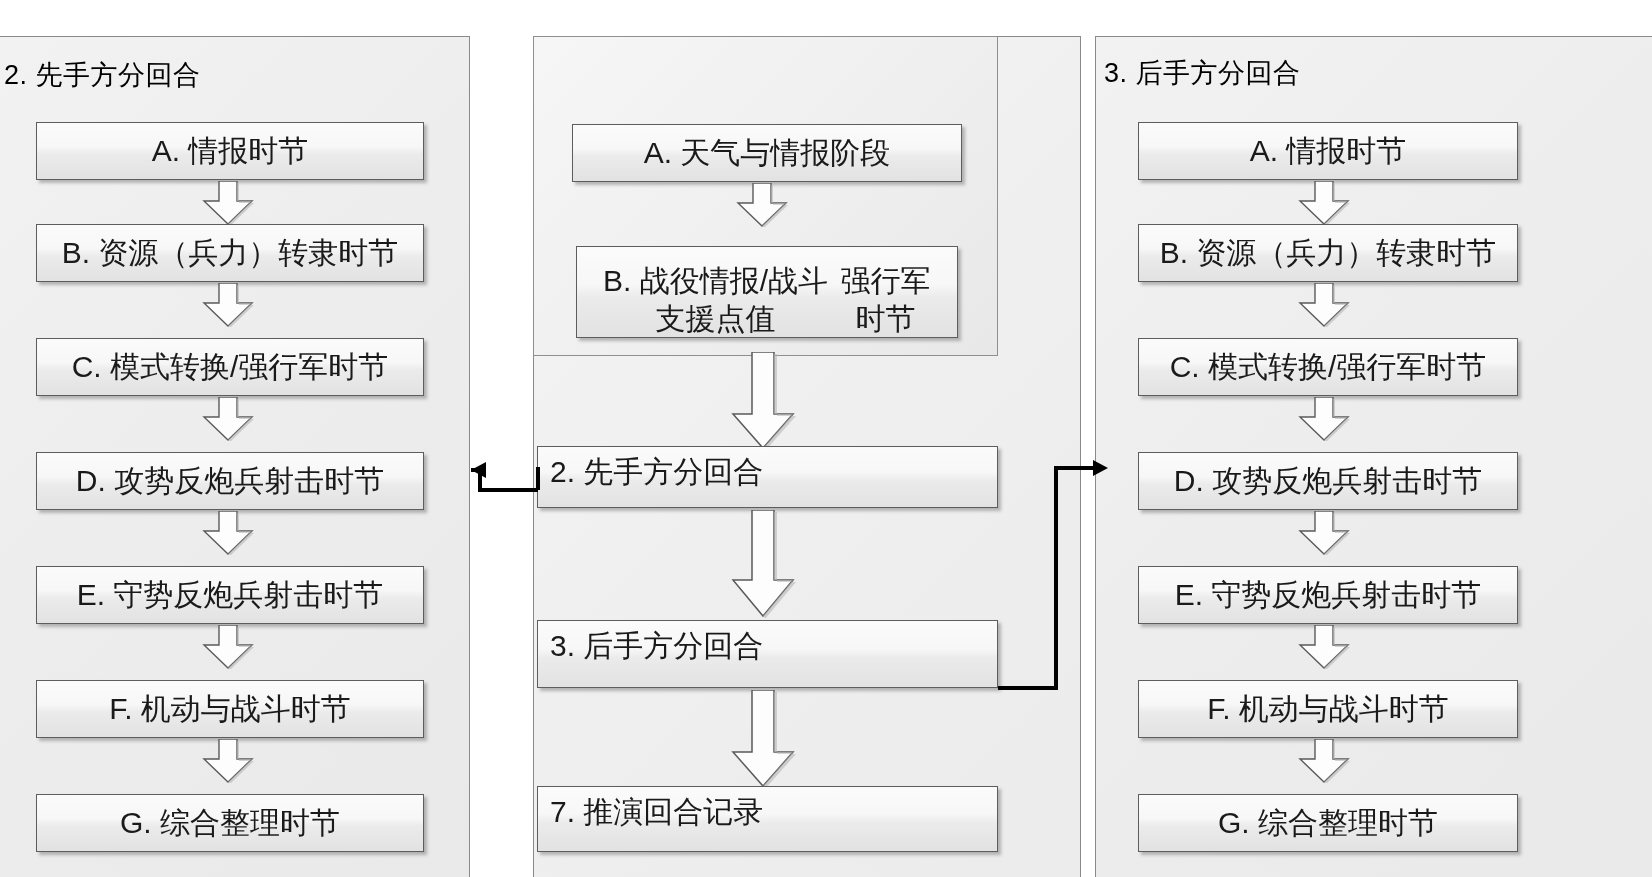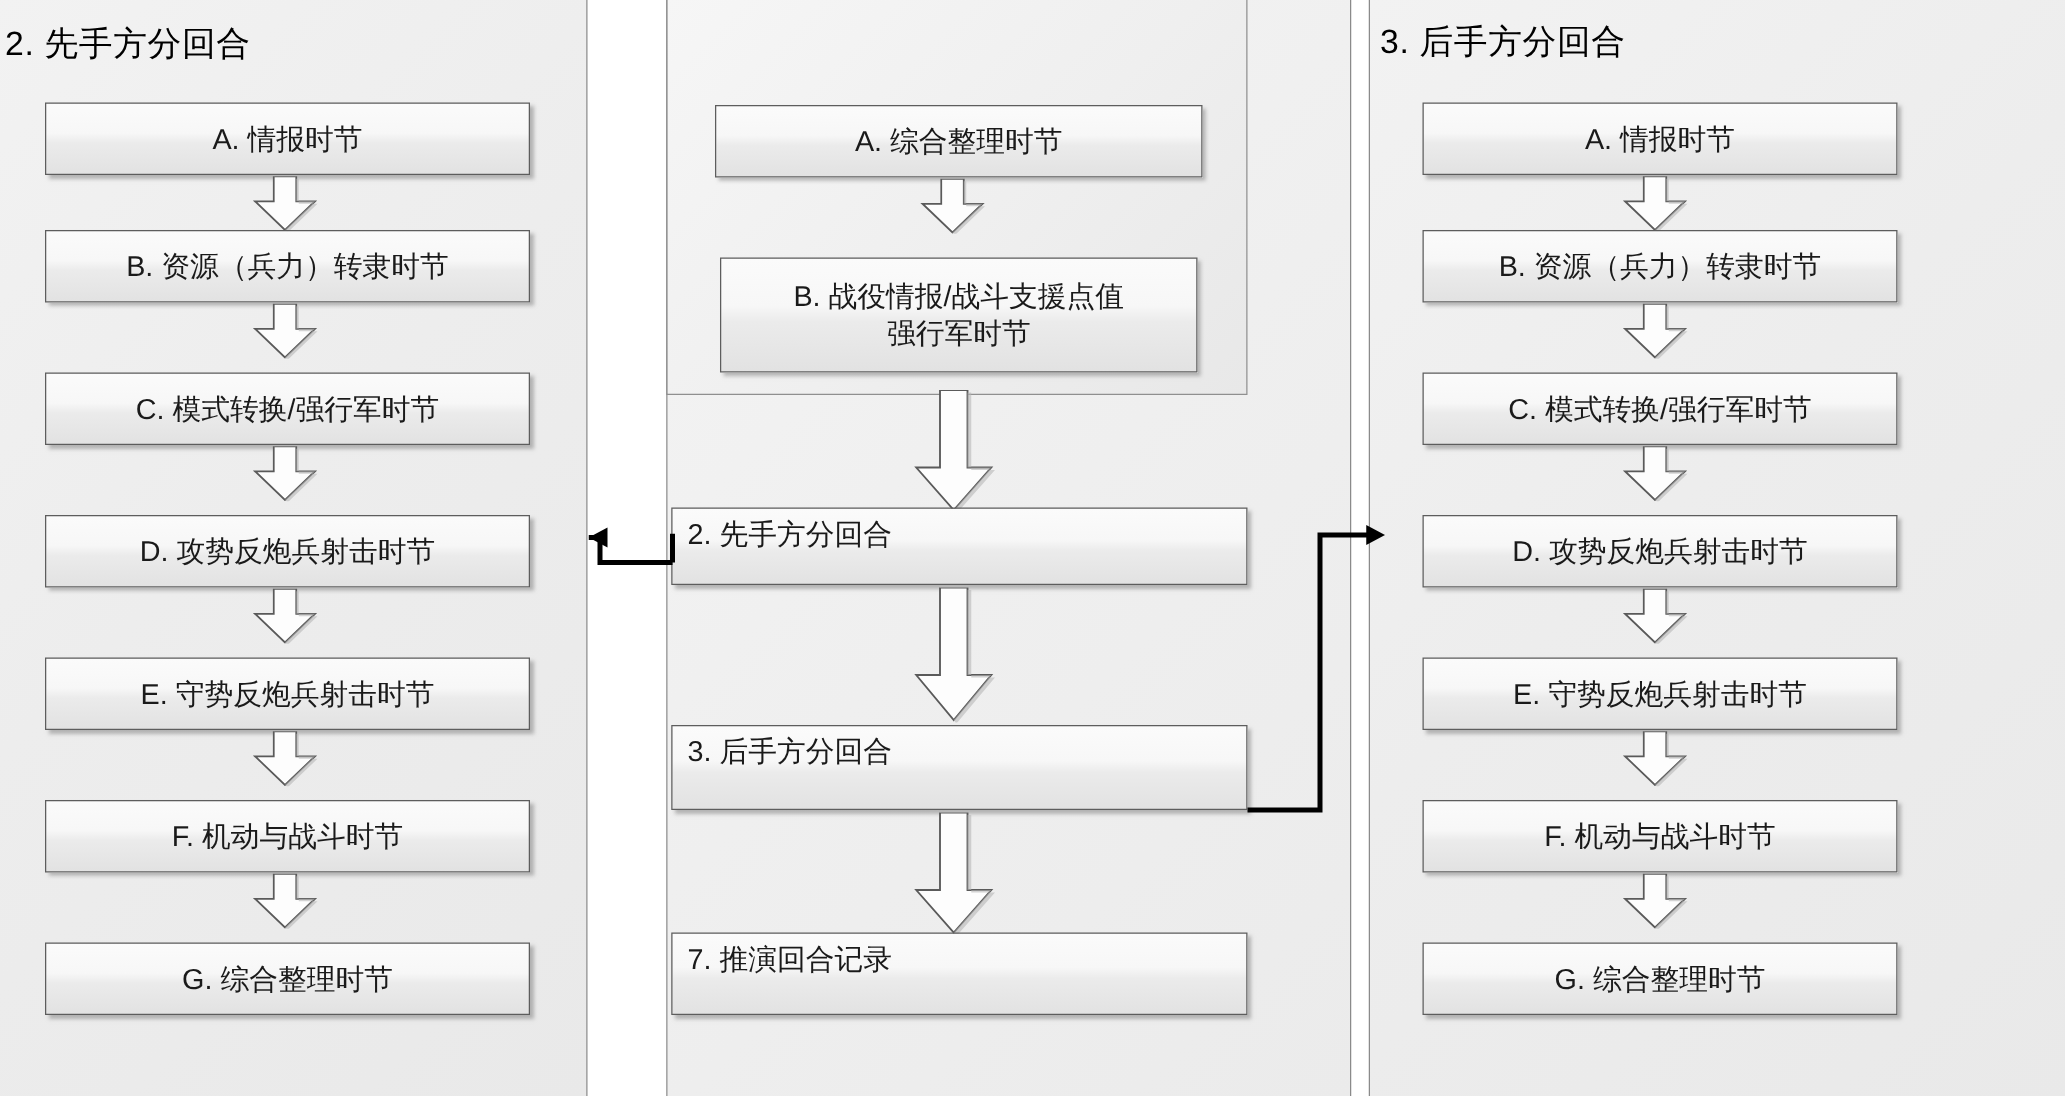--- a/index.html
+++ b/index.html
@@ -12,20 +12,21 @@
     width: 1652px;
     height: 877px;
     overflow: hidden;
   }
 
   #canvas {
     position: relative;
     width: 1652px;
     height: 833px;
     background: #ffffff;
+    margin-top: 40px;
   }
 
   
   .panel {
     position: absolute;
     background: linear-gradient(135deg, #f2f2f2 0%, #ededed 45%, #e9e9e9 100%);
     border: 1px solid #8a8a8a;
     box-sizing: border-box;
   }
   .panel.left  { left: -4px;   top: -4px;  width: 474px;  height: 885px; }
@@ -53,21 +54,21 @@
   .pbox {
     position: absolute;
     box-sizing: border-box;
     border: 1px solid #5d5d5d;
     background: linear-gradient(to bottom, #fbfbfb 0%, #f7f7f7 42%, #ebebeb 56%, #e2e2e2 100%);
     box-shadow: 3px 3px 3px rgba(130,130,130,0.55);
     display: flex;
     align-items: center;
     justify-content: center;
     text-align: center;
-    font-size: 23px;
+    font-size: 30px;
     color: #1a1a1a;
     line-height: 1.25;
     padding: 0 20px;
   }
   .pbox.leftalign {
     justify-content: flex-start;
     text-align: left;
     padding-left: 12px;
     align-items: flex-start;
     padding-top: 6px;
@@ -144,29 +145,29 @@
       <polygon points="19,0 37,0 37,20 52,20 28,43 4,20 19,20" fill="#fdfdfd" stroke="#5a5a5a" stroke-width="1.4"></polygon>
       <polygon points="37,2 39,2 39,22 54,22 30,45 28,43 52,20 37,20" fill="#b8b8b8" opacity="0.6"></polygon>
     </svg>
   </div>
 
   <div class="pbox" style="left:36px;  top:754px; width:388px; height:58px;">G. 综合整理时节</div>
 
   <div class="panel mid"></div>
   <div class="panel mid-sub"></div>
 
-  <div class="pbox" style="left:572px; top:84px; width:390px; height:58px;">A. 综合整理时节</div>
+  <div class="pbox" style="left:572px; top:84px; width:390px; height:58px;">A. 天气与情报阶段</div>
   <div class="darrow" style="left:734px; top:143px;">
     <svg viewBox="0 0 56 44" preserveAspectRatio="none">
       <polygon points="19,0 37,0 37,20 52,20 28,43 4,20 19,20" fill="#fdfdfd" stroke="#5a5a5a" stroke-width="1.4"></polygon>
       <polygon points="37,2 39,2 39,22 54,22 30,45 28,43 52,20 37,20" fill="#b8b8b8" opacity="0.6"></polygon>
     </svg>
   </div>
 
-  <div class="pbox" style="left:576px; top:206px; width:382px; height:92px; flex-direction:column;">
+  <div class="pbox" style="left:576px; top:206px; width:382px; height:92px; flex-direction:row;align-items:flex-end;">
     <span>B. 战役情报/战斗支援点值</span>
     <span>强行军时节</span>
   </div>
 
   <div class="darrow big" style="left:727px; top:312px; height:98px;">
     <svg viewBox="0 0 72 98" preserveAspectRatio="none">
       <polygon points="25,0 47,0 47,62 66,62 36,96 6,62 25,62" fill="#fdfdfd" stroke="#5a5a5a" stroke-width="1.5"></polygon>
       <polygon points="47,2 50,2 50,64 69,64 38,99 36,96 66,62 47,62" fill="#b8b8b8" opacity="0.6"></polygon>
     </svg>
   </div>

